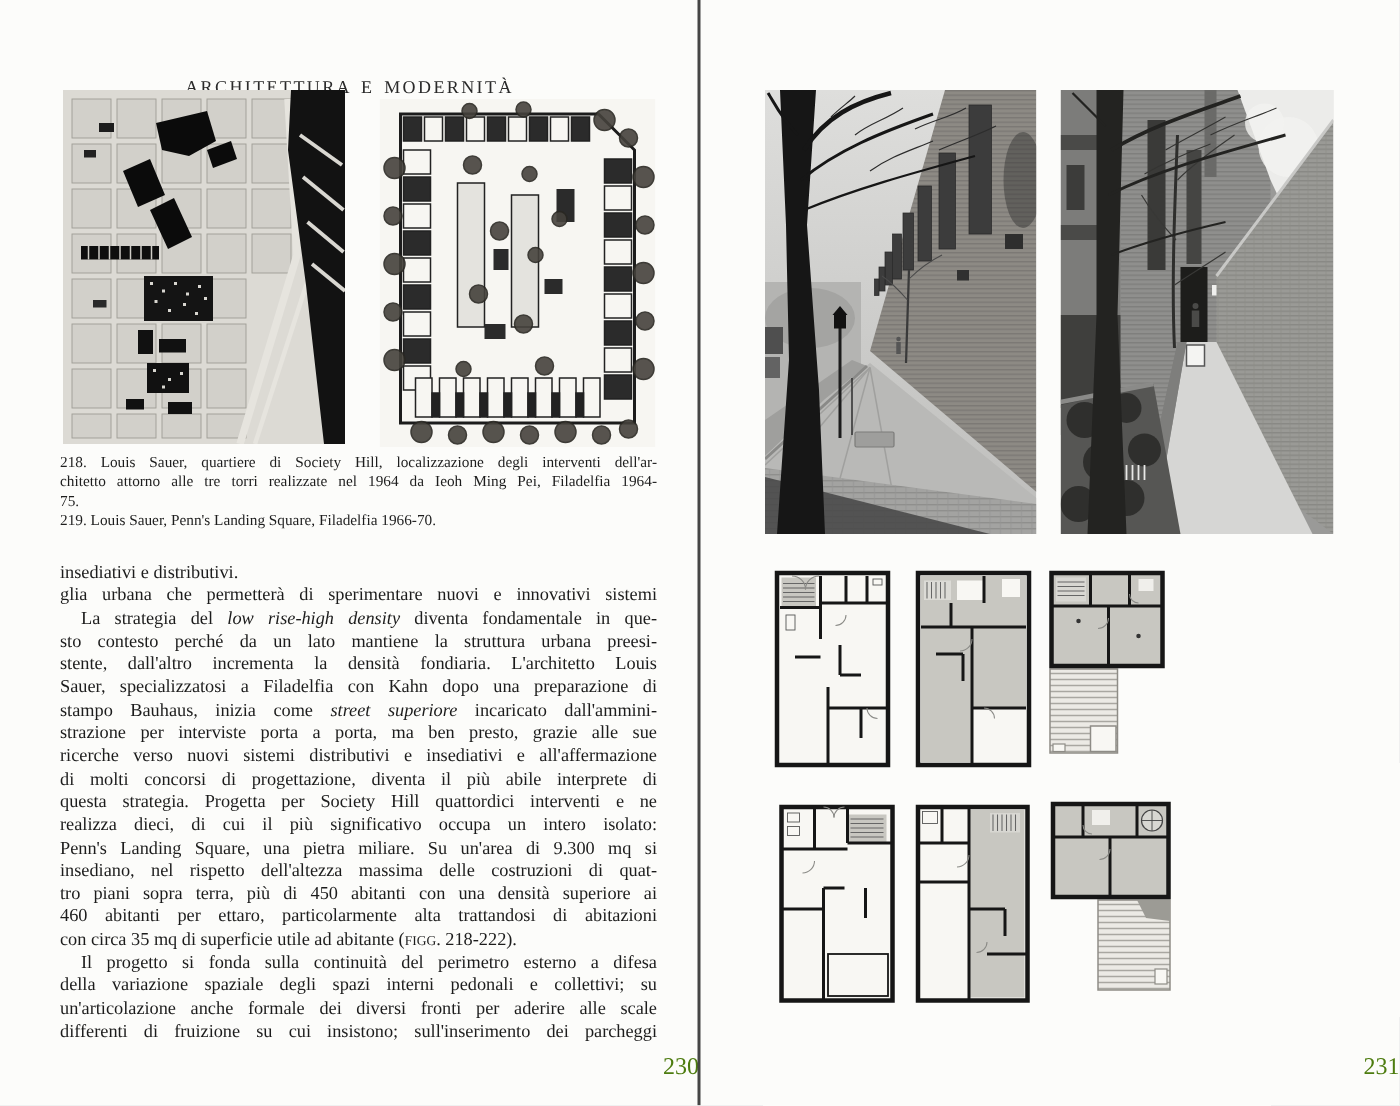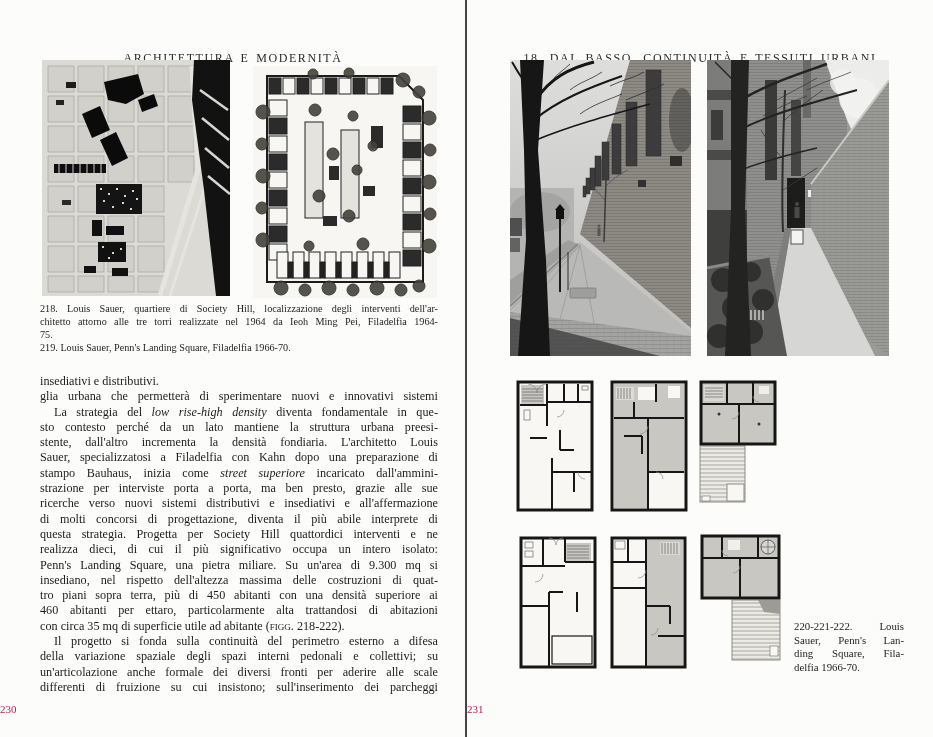--- a/index.html
+++ b/index.html
@@ -3,21 +3,21 @@
 <meta charset="utf-8">
 <style>
   html,body{margin:0;padding:0;background:#e8e8e8;}
   .spread{position:relative;width:933px;height:737px;background:#fcfcfa;overflow:hidden;
           font-family:"Liberation Serif", serif;color:#1c1c1c;}
   .divider{position:absolute;left:465px;top:0;width:2px;height:737px;background:#454545;}
   .running-head{position:absolute;top:31px;height:14px;font-size:12px;letter-spacing:1.6px;
                 word-spacing:2px;text-align:center;color:#2a2a2a;margin-top:20px;}
   .rh-left{left:0;width:466px;}
   .rh-right{left:467px;width:466px;}
-  .page-number{position:absolute;top:703px;height:16px;font-size:11px;text-align:left;color:#be185d;}
+  .page-number{position:absolute;top:703px;height:16px;font-size:16px;text-align:right;color:#4d7c0f;}
   .pn-left{left:0;width:466px;}
   .pn-right{left:467px;width:466px;}
   .figure{position:absolute;overflow:hidden;}
   .figure svg{display:block;width:100%;height:100%;}
   .caption{position:absolute;font-size:10.2px;line-height:13px;color:#1d1d1d;}
   .caption .tline{height:13px;}
   .caption-narrow{font-size:10.8px;line-height:13.6px;}
   .caption-narrow .tline{height:13.6px;}
   .bodytext{position:absolute;left:40px;top:374px;width:398px;font-size:12.2px;line-height:15.3px;}
   .bodytext .tline{height:15.3px;}
@@ -26,21 +26,20 @@
   .tline.tind{text-indent:14px;}
   .it{font-style:italic;}
   .sc{font-variant:small-caps;}
 </style>
 </head>
 <body>
 
 <div class="spread">
 
   <div class="running-head rh-left">ARCHITETTURA E MODERNITÀ</div>
-  <div class="running-head rh-right">18. DAL BASSO. CONTINUITÀ E TESSUTI URBANI</div>
 
   <div class="figure" style="left:42px;top:60px;width:188px;height:236px;">
     <svg viewBox="0 0 188 236">
       <rect width="188" height="236" fill="#dcdad4"></rect>
       <g fill="#d2d0ca" stroke="#9e9c95" stroke-width="0.6">
         <rect x="6" y="6" width="26" height="26"></rect>
           <rect x="36" y="6" width="26" height="26"></rect>
           <rect x="66" y="6" width="26" height="26"></rect>
           <rect x="96" y="6" width="26" height="26"></rect>
           <rect x="126" y="6" width="26" height="26"></rect>
@@ -590,22 +589,16 @@
       <circle cx="68" cy="13" r="7" fill="#d8d7d2" stroke="#444" stroke-width="0.8"></circle>
       <path d="M68,6 V20 M61,13 H75" stroke="#444" stroke-width="0.6"></path>
       <rect x="28" y="6" width="12" height="10" fill="#f0efeb"></rect>
       <g stroke="#8a8a86" stroke-width="0.7" fill="none">
           <path d="M40,32 A7,7 0 0 1 33,39"></path>
           <path d="M22,16 A6,6 0 0 0 28,22"></path>
         </g>
     </svg>
   </div>
 
-  <div class="caption caption-narrow" style="left:794px;top:620px;width:110px;">
-      <div class="tline"><span>220-221-222. Louis</span></div>
-      <div class="tline"><span>Sauer, Penn's Lan-</span></div>
-      <div class="tline"><span>ding Square, Fila-</span></div>
-      <div class="tline tend"><span>delfia 1966-70.</span></div>
-    </div>
 
   <div class="page-number pn-right">231</div>
 
 </div>
 
 </body></html>

